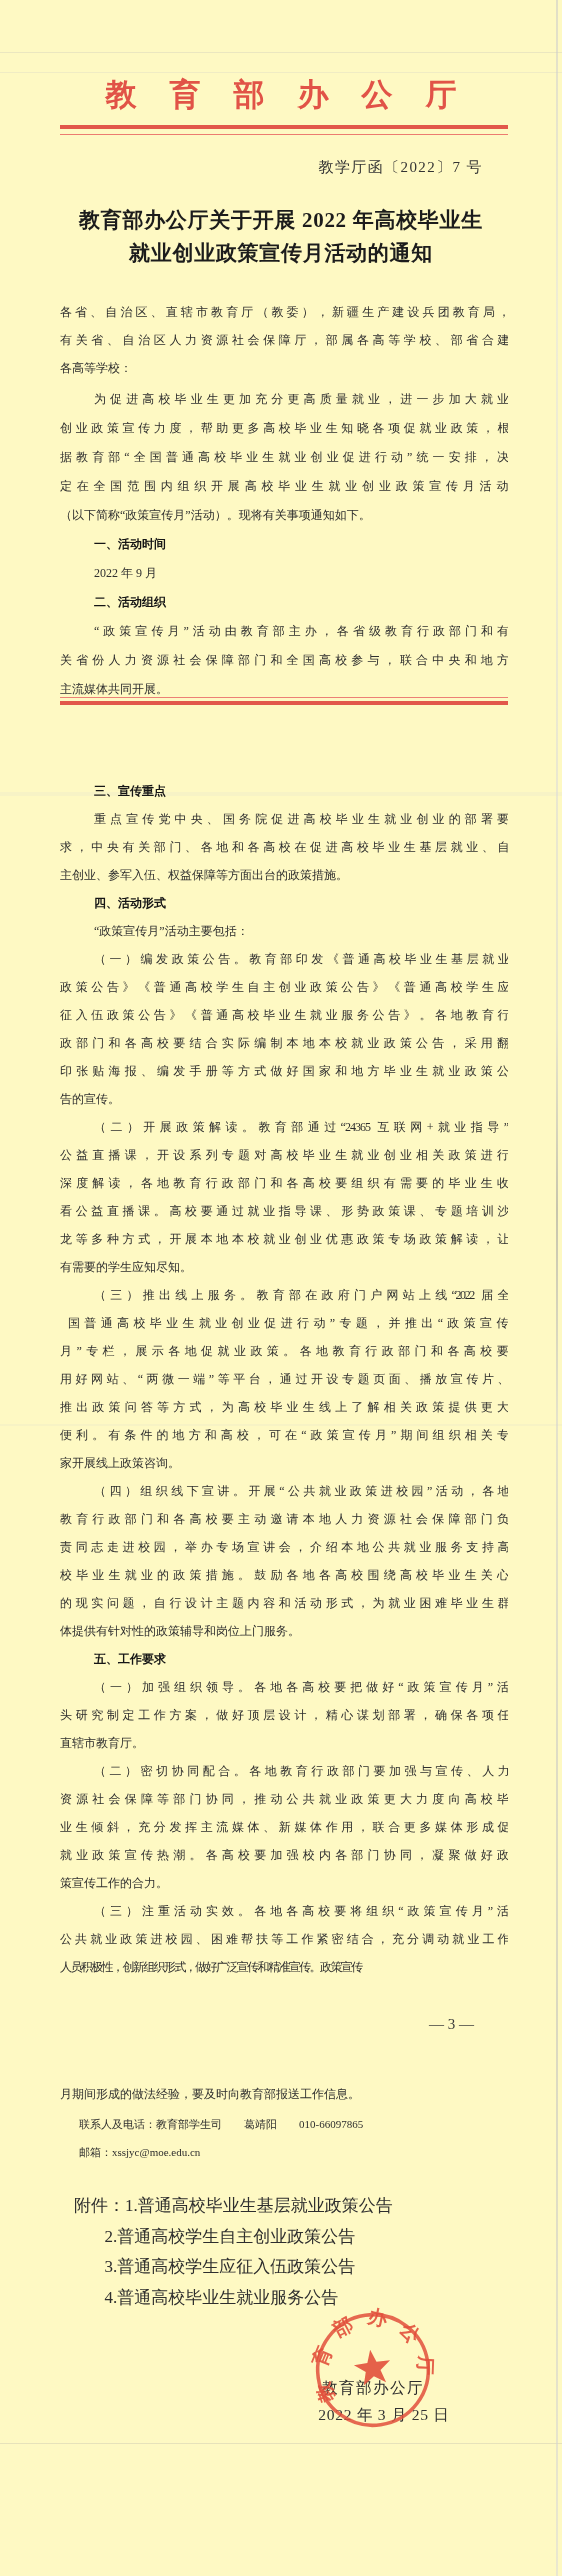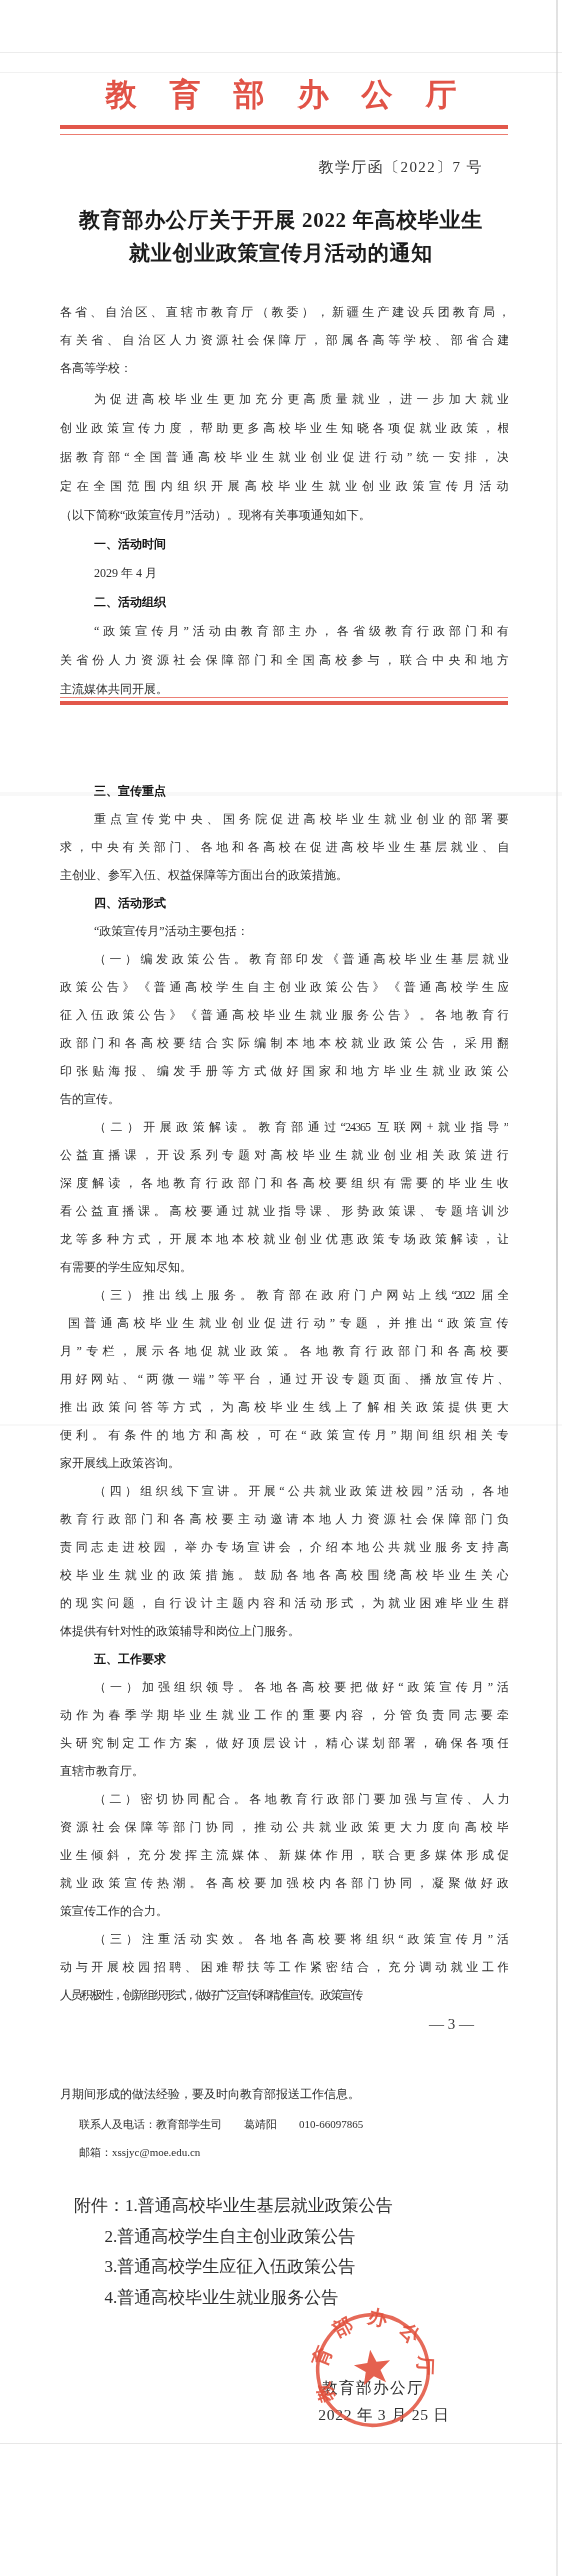--- a/index.html
+++ b/index.html
@@ -1,20 +1,20 @@
 <!DOCTYPE html>
 <html style="font-size:11.3px"><head>
 <meta charset="utf-8">
 <style>
   html,body{margin:0;padding:0;background:#e9e9e9;}
   .page{
     position:relative;
     width:562px;height:2576px;
     margin:0 auto;
-    background:#ffffff;
+    background:#fef9c3;
     overflow:hidden;
     font-family:"Liberation Serif",serif;
     color:#2f2f2f;
     text-decoration:underline;
   }
   
   .artifact{position:absolute;left:0;width:100%;pointer-events:none;}
   .edge{
     position:absolute;top:0;bottom:0;left:556px;width:2.1px;
     background:linear-gradient(#c9c9c9,#e3e3e3 12%,#d5d5d5 40%,#9a9a9a 47%,#d0d0d0 55%,#bdbdbd 78%,#dadada);
@@ -115,21 +115,21 @@
       <div class="line last">各高等学校：</div>
     </div>
 
   <div class="bodyblock part1">
       <div class="line indent" style="letter-spacing: -1.1px;">为促进高校毕业生更加充分更高质量就业，进一步加大就业</div>
       <div class="line" style="letter-spacing: -1.6px;">创业政策宣传力度，帮助更多高校毕业生知晓各项促就业政策，根</div>
       <div class="line" style="letter-spacing: -0.9px;">据教育部“全国普通高校毕业生就业创业促进行动”统一安排，决</div>
       <div class="line" style="letter-spacing: -0.4px;">定在全国范围内组织开展高校毕业生就业创业政策宣传月活动</div>
       <div class="line last">（以下简称“政策宣传月”活动）。现将有关事项通知如下。</div>
       <div class="line heading indent last">一、活动时间</div>
-      <div class="line indent last">2029 年 4 月</div>
+      <div class="line indent last">2022 年 9 月</div>
       <div class="line heading indent last">二、活动组织</div>
       <div class="line indent" style="letter-spacing: -1px;">“政策宣传月”活动由教育部主办，各省级教育行政部门和有</div>
       <div class="line" style="letter-spacing: -1px;">关省份人力资源社会保障部门和全国高校参与，联合中央和地方</div>
       <div class="line last">主流媒体共同开展。</div>
     </div>
 
   <div class="midline thin"></div>
   <div class="midline thick"></div>
 
   <div class="bodyblock part2">
@@ -159,30 +159,29 @@
       <div class="line" style="letter-spacing: -0.9px;">便利。有条件的地方和高校，可在“政策宣传月”期间组织相关专</div>
       <div class="line last">家开展线上政策咨询。</div>
       <div class="line indent" style="letter-spacing: -1.6px;">（四）组织线下宣讲。开展“公共就业政策进校园”活动，各地</div>
       <div class="line" style="letter-spacing: -1px;">教育行政部门和各高校要主动邀请本地人力资源社会保障部门负</div>
       <div class="line" style="letter-spacing: -1.6px;">责同志走进校园，举办专场宣讲会，介绍本地公共就业服务支持高</div>
       <div class="line" style="letter-spacing: -1px;">校毕业生就业的政策措施。鼓励各地各高校围绕高校毕业生关心</div>
       <div class="line" style="letter-spacing: -1.6px;">的现实问题，自行设计主题内容和活动形式，为就业困难毕业生群</div>
       <div class="line last">体提供有针对性的政策辅导和岗位上门服务。</div>
       <div class="line heading indent last">五、工作要求</div>
       <div class="line indent" style="letter-spacing: -1px;">（一）加强组织领导。各地各高校要把做好“政策宣传月”活</div>
-      <div class="line" style="letter-spacing: -1px;">动作为春季学期毕业生就业工作的重要内容，分管负责同志要牵</div>
       <div class="line" style="letter-spacing: -1.6px;">头研究制定工作方案，做好顶层设计，精心谋划部署，确保各项任</div>
       <div class="line last">直辖市教育厅。</div>
       <div class="line indent" style="letter-spacing: -1.7px;">（二）密切协同配合。各地教育行政部门要加强与宣传、人力</div>
       <div class="line" style="letter-spacing: -1px;">资源社会保障等部门协同，推动公共就业政策更大力度向高校毕</div>
       <div class="line" style="letter-spacing: -1.6px;">业生倾斜，充分发挥主流媒体、新媒体作用，联合更多媒体形成促</div>
       <div class="line" style="letter-spacing: -1px;">就业政策宣传热潮。各高校要加强校内各部门协同，凝聚做好政</div>
       <div class="line last">策宣传工作的合力。</div>
       <div class="line indent" style="letter-spacing: -1px;">（三）注重活动实效。各地各高校要将组织“政策宣传月”活</div>
-      <div class="line" style="letter-spacing: -1.6px;">动与开展校园招聘、困难帮扶等工作紧密结合，充分调动就业工作</div>
+      <div class="line" style="letter-spacing: -1.6px;">公共就业政策进校园、困难帮扶等工作紧密结合，充分调动就业工作</div>
       <div class="line last" style="letter-spacing: -1.6px;">人员积极性，创新组织形式，做好广泛宣传和精准宣传。政策宣传</div>
     </div>
 
   <div class="pagenum">— 3 —</div>
 
   <div class="bodyblock part3">
       <div class="line last">月期间形成的做法经验，要及时向教育部报送工作信息。</div>
     </div>
 
   <div class="contact">

